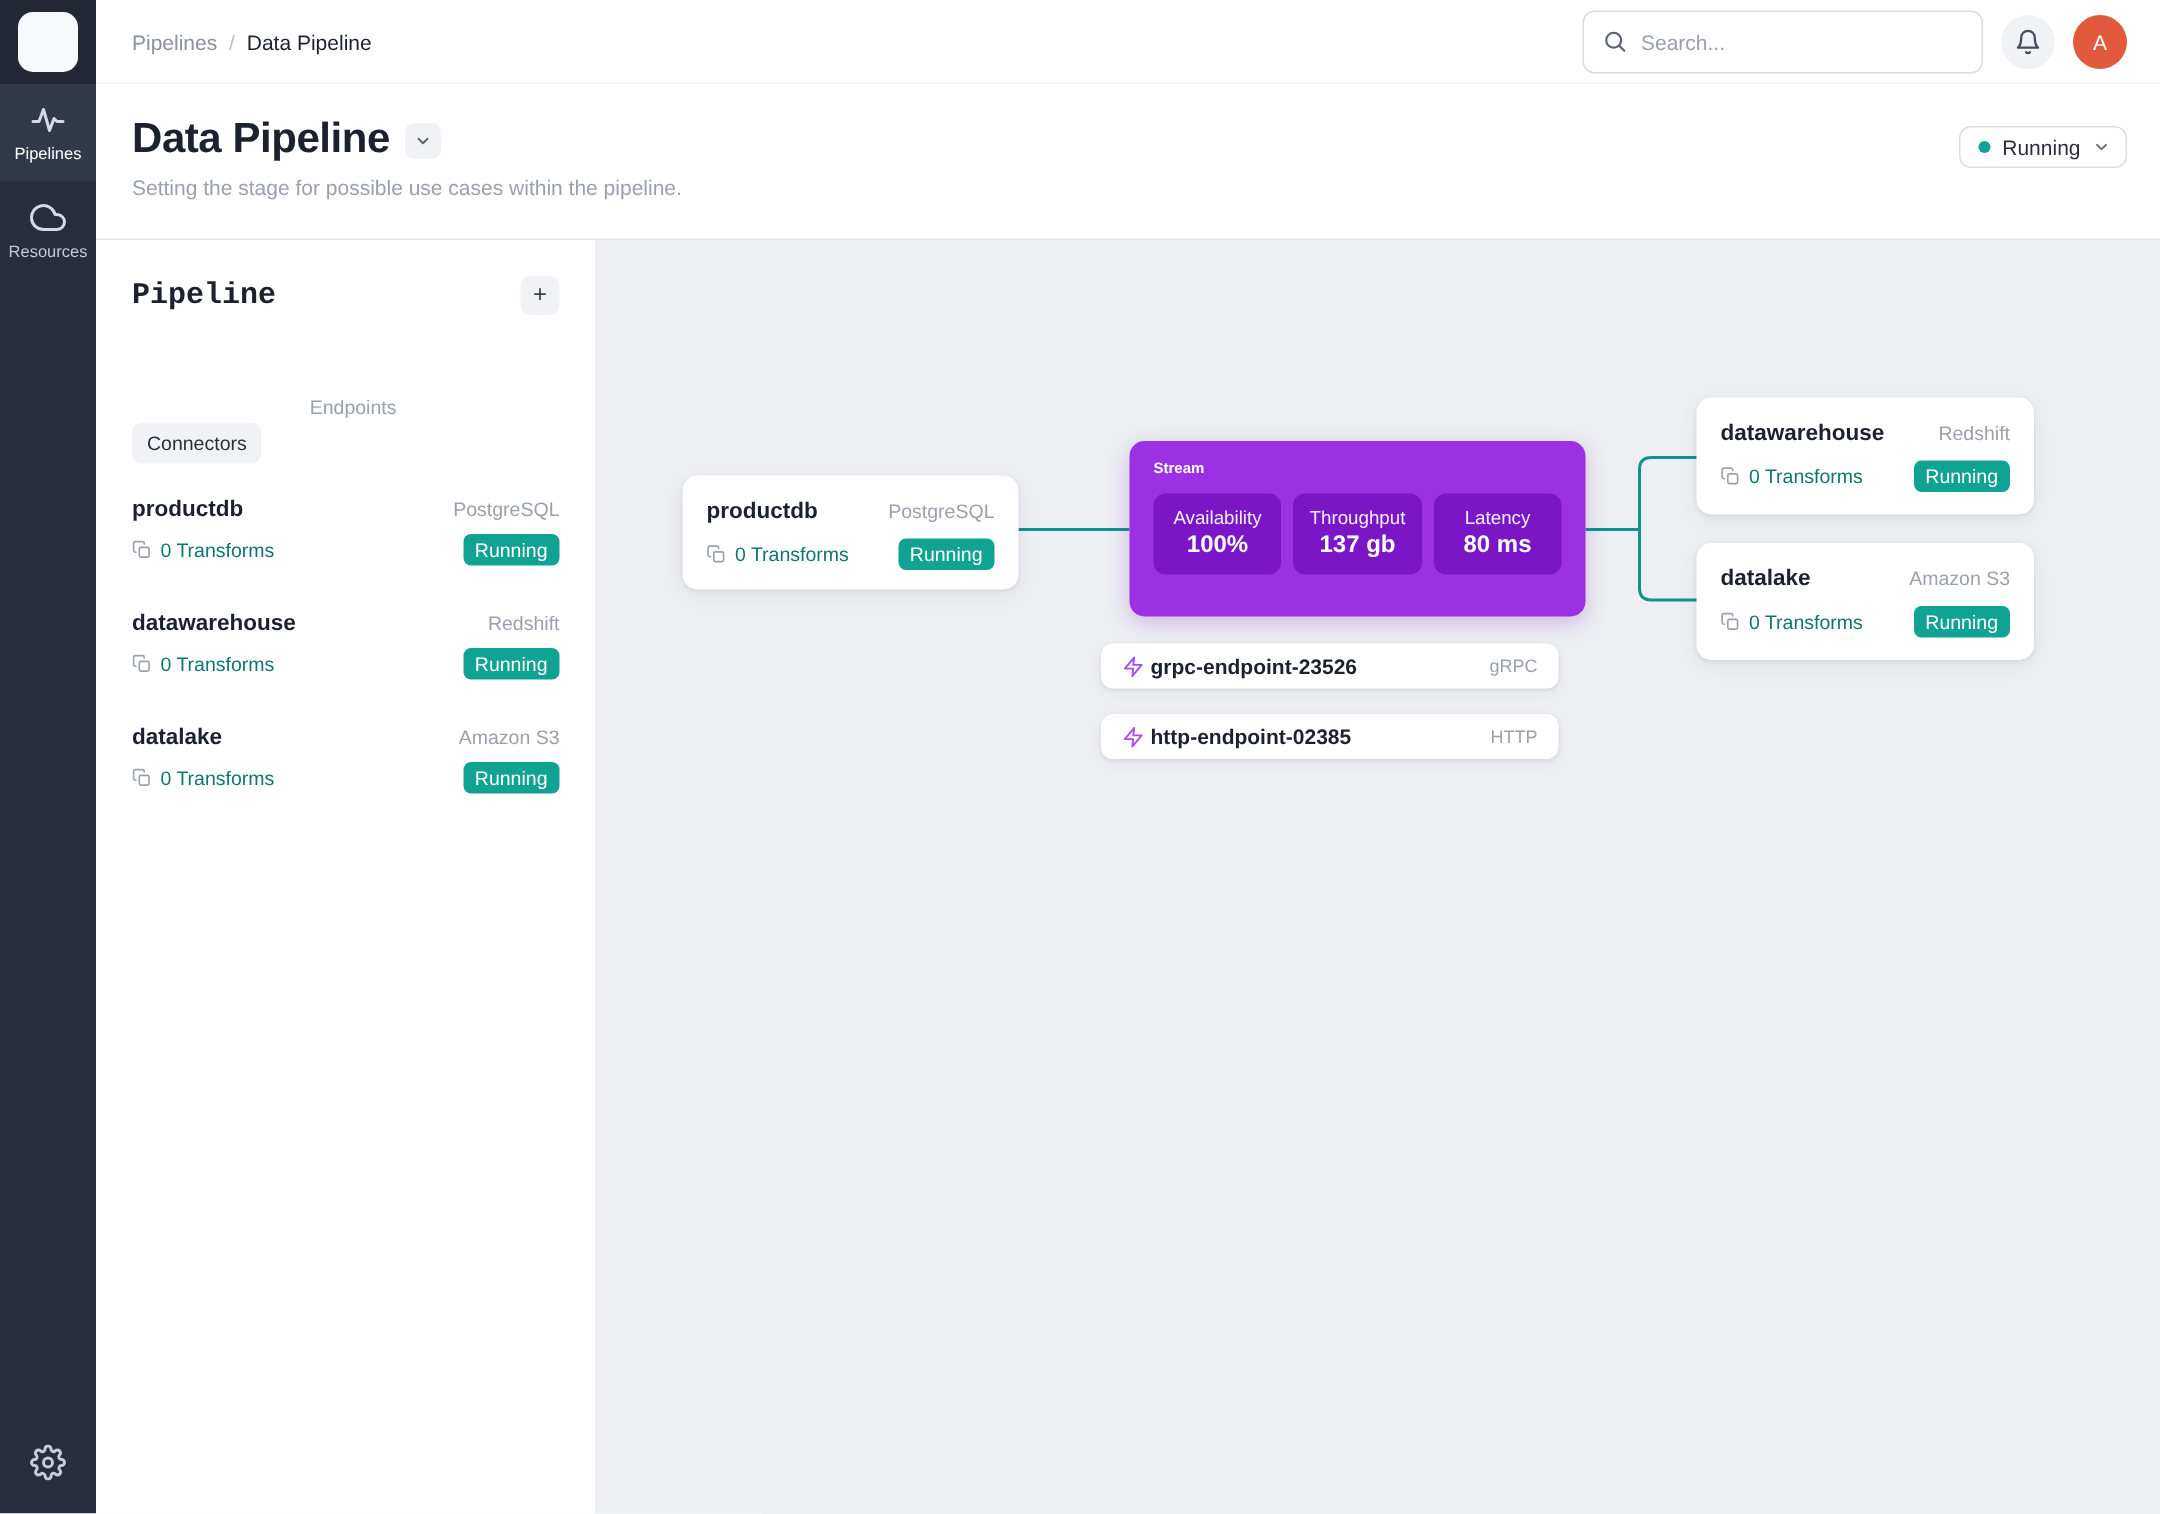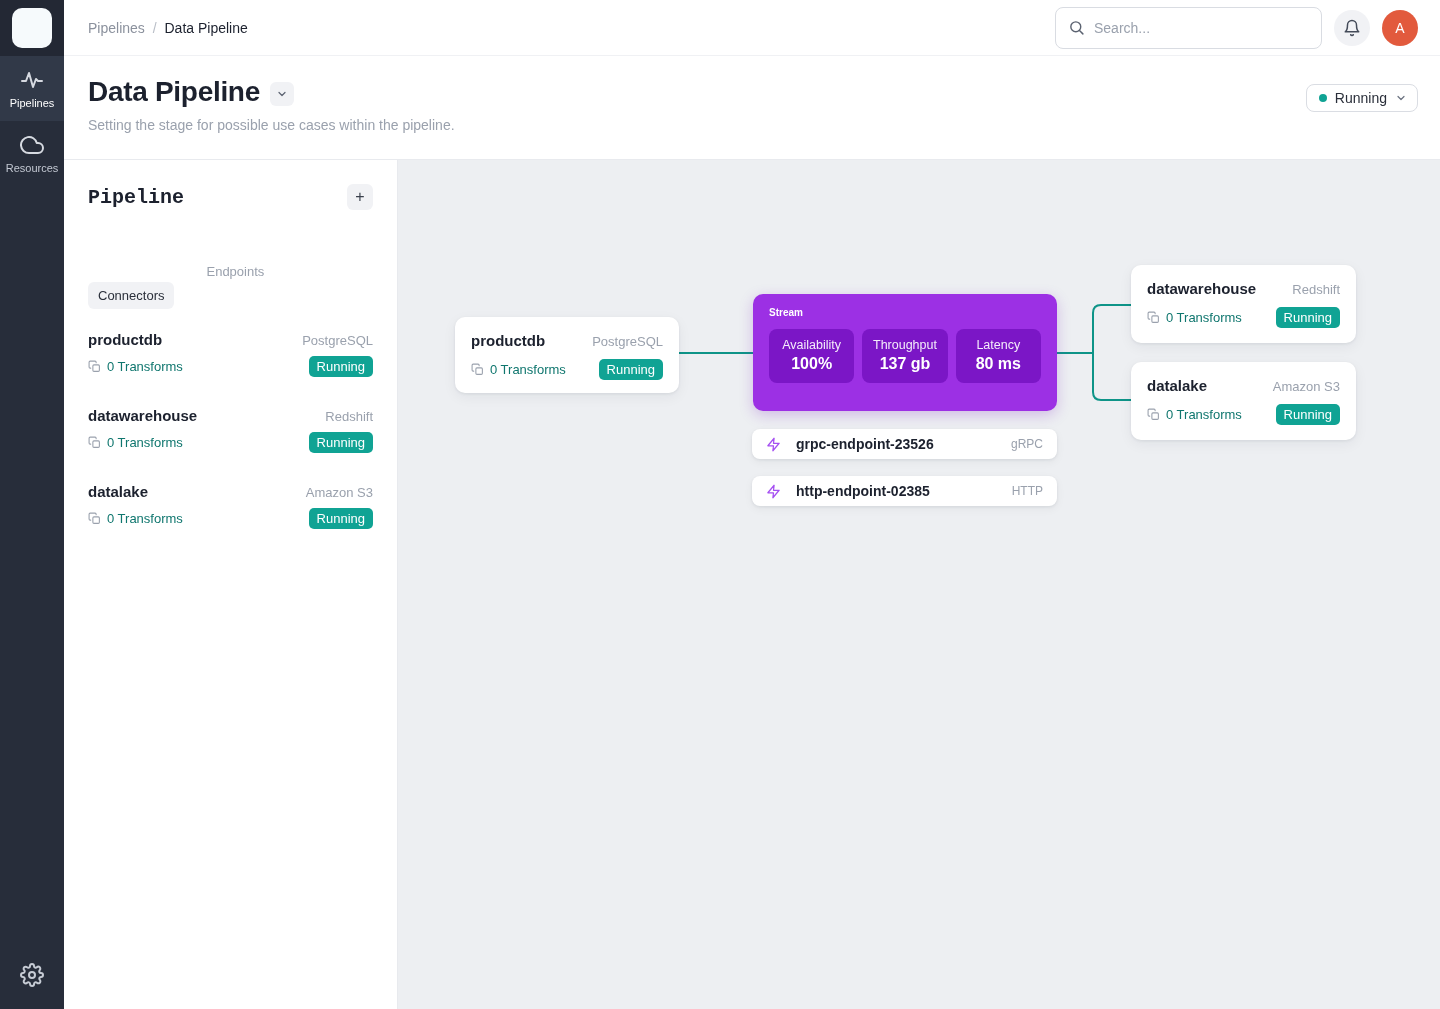--- a/index.html
+++ b/index.html
@@ -133,23 +133,23 @@
   }
   .stream-title { color: #fff; font-size: 10px; font-weight: 600; }
   .stream-metrics { display: flex; gap: 8px; margin-top: 11px; }
   .metric {
     flex: 1; background: #7b16c6; border-radius: 8px; text-align: center; padding: 9px 0 10px 0;
   }
   .metric-label { font-size: 12.5px; color: rgba(255,255,255,0.92); }
   .metric-value { font-size: 16px; font-weight: 600; color: #fff; margin-top: 3px; }
 
   .endpoint-pill {
-    position: absolute; left: 354px; width: 305px; height: 30px;
+    position: absolute; left: 336px; width: 305px; height: 30px;
     background: #fff; border-radius: 8px; display: flex; align-items: center;
-    padding: 0 14px; gap: 15px; cursor: pointer;
+    padding: 0 14px; gap: 4px; cursor: pointer;
     box-shadow: 0 1px 3px rgba(25,30,45,0.08), 0 3px 10px rgba(25,30,45,0.05);
   }
   .endpoint-0 { top: 269px; }
   .endpoint-1 { top: 316px; }
   .endpoint-name { font-size: 14px; font-weight: 600; color: #1c212e; }
   .endpoint-proto { margin-left: auto; font-size: 12px; color: #9aa1ad; }
 
   svg.icon { display: block; }
 </style>
 </head>

